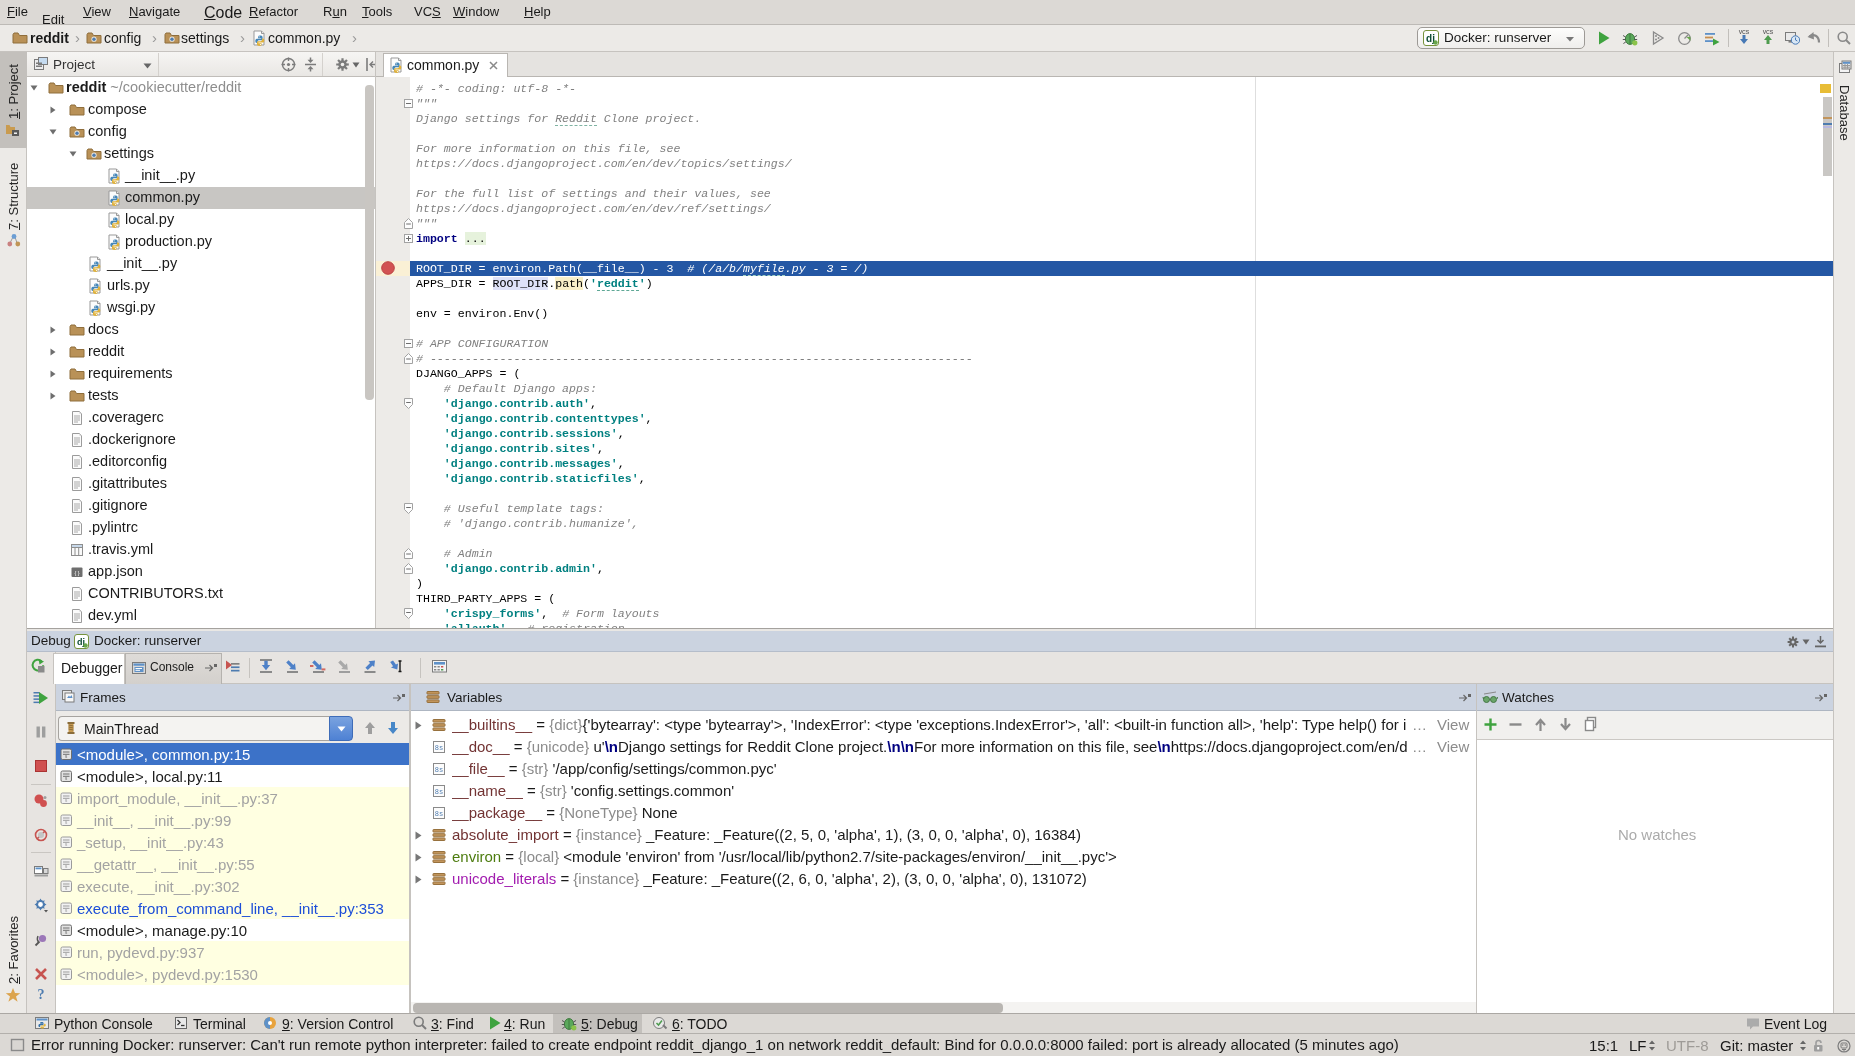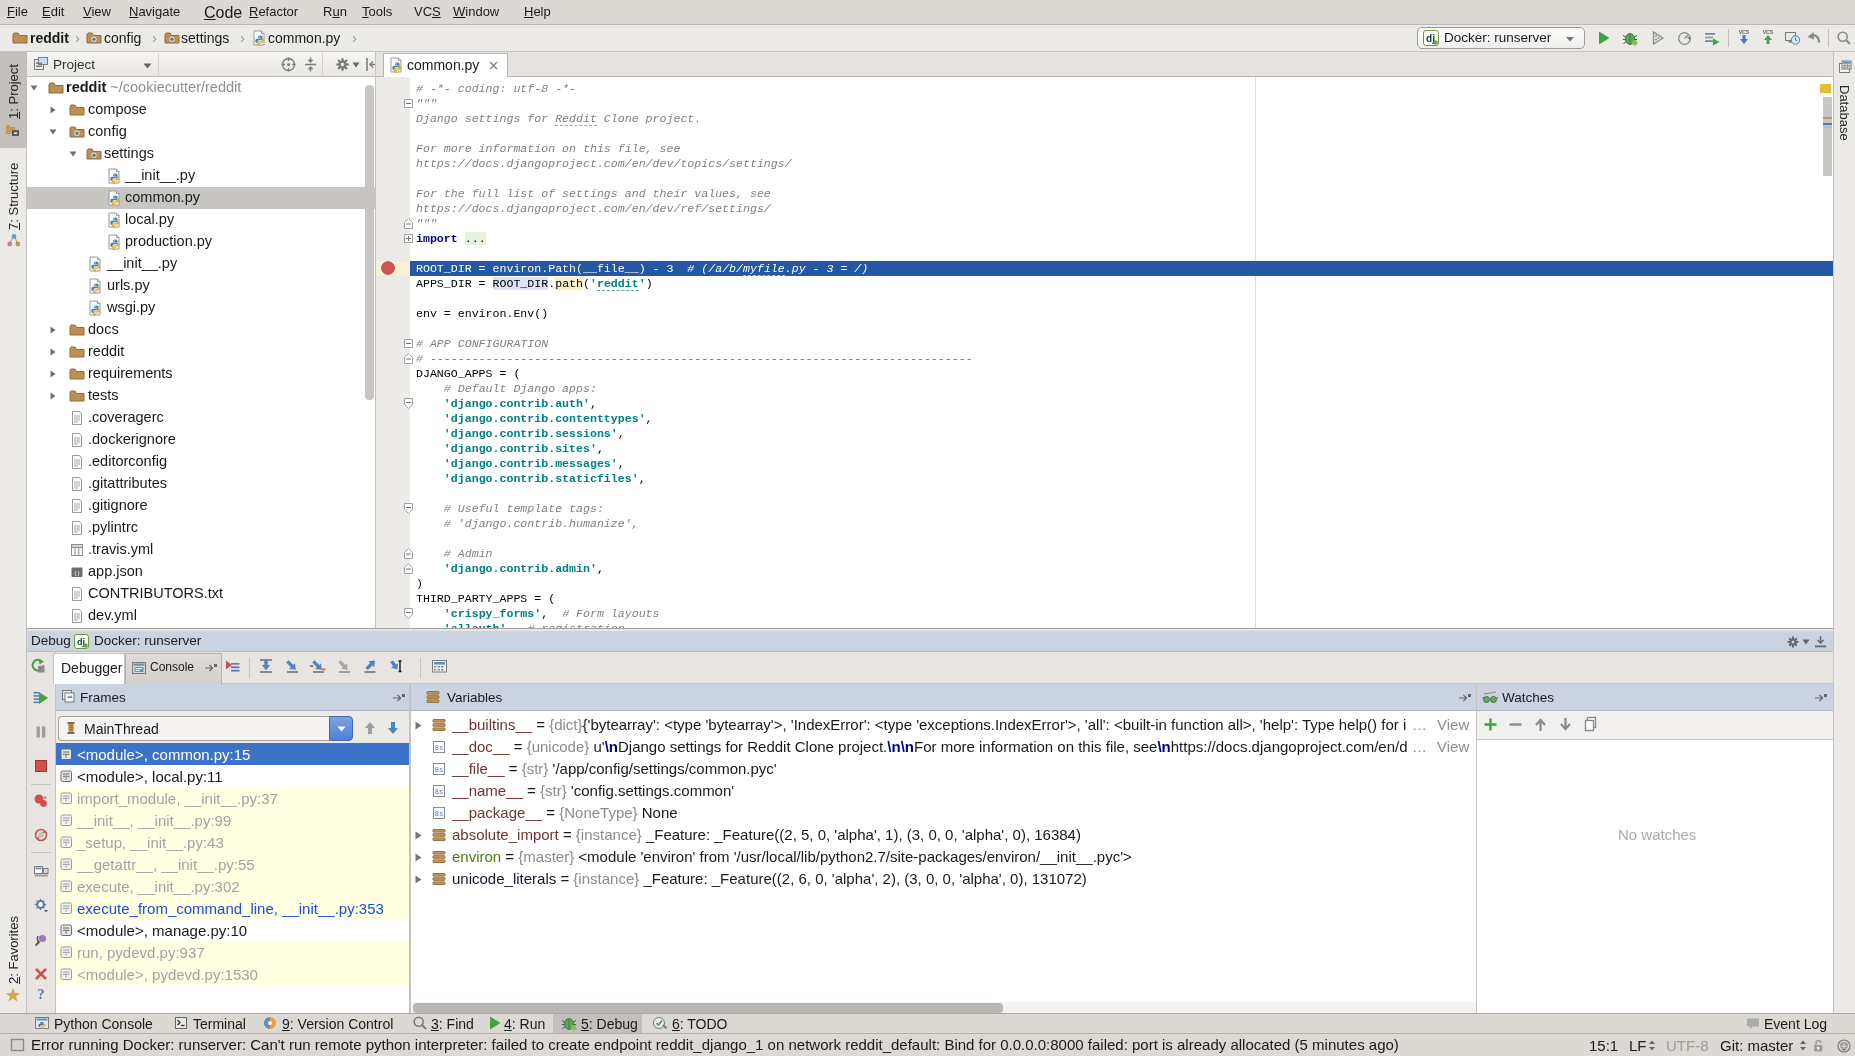--- a/index.html
+++ b/index.html
@@ -5,21 +5,21 @@
 body{position:relative;font-family:"Liberation Sans",sans-serif;background:#ECEAE7;font-size:14px;color:#1A1A1A;-webkit-font-smoothing:antialiased}
 .cm{color:#808080;font-style:italic}
 .kw{color:#000080;font-weight:bold}
 .st{color:#008080;font-weight:bold}
 pre{font-family:"Liberation Mono",monospace}
 .vlab{position:absolute;font-size:13px;color:#262626;white-space:nowrap}
 </style></head><body>
 
 <div style="position:absolute;left:0px;top:0px;width:1855px;height:25px;background:#DCD9D5;border-bottom:1px solid #BDBAB6;"></div>
 <div style="position:absolute;left:7px;top:4px;white-space:nowrap;font-size:13px;color:#1A1A1A;"><u>F</u>ile</div>
-<div style="position:absolute;left:42px;top:4px;white-space:nowrap;font-size:13px;color:#1A1A1A;"><u>E</u>dit</div>
+<div style="position:absolute;left:42px;top:12px;white-space:nowrap;font-size:13px;color:#1A1A1A;"><u>E</u>dit</div>
 <div style="position:absolute;left:83px;top:4px;white-space:nowrap;font-size:13px;color:#1A1A1A;"><u>V</u>iew</div>
 <div style="position:absolute;left:129px;top:4px;white-space:nowrap;font-size:13px;color:#1A1A1A;"><u>N</u>avigate</div>
 <div style="position:absolute;left:204px;top:4px;white-space:nowrap;font-size:16px;color:#1A1A1A;"><u>C</u>ode</div>
 <div style="position:absolute;left:249px;top:4px;white-space:nowrap;font-size:13px;color:#1A1A1A;"><u>R</u>efactor</div>
 <div style="position:absolute;left:323px;top:4px;white-space:nowrap;font-size:13px;color:#1A1A1A;">R<u>u</u>n</div>
 <div style="position:absolute;left:362px;top:4px;white-space:nowrap;font-size:13px;color:#1A1A1A;"><u>T</u>ools</div>
 <div style="position:absolute;left:414px;top:4px;white-space:nowrap;font-size:13px;color:#1A1A1A;">VC<u>S</u></div>
 <div style="position:absolute;left:453px;top:4px;white-space:nowrap;font-size:13px;color:#1A1A1A;"><u>W</u>indow</div>
 <div style="position:absolute;left:524px;top:4px;white-space:nowrap;font-size:13px;color:#1A1A1A;"><u>H</u>elp</div>
 <div style="position:absolute;left:0px;top:25px;width:1855px;height:27px;background:#ECEAE7;border-bottom:1px solid #C6C3BF;"></div>
@@ -823,30 +823,30 @@
   </svg>
 <div style="position:absolute;left:452px;top:826px;width:1018px;white-space:nowrap;overflow:hidden;font-size:15px;color:#1A1A1A"><span style="color:#723333">absolute_import</span><span style="color:#1A1A1A"> = </span><span style="color:#8C8C8C">{instance}</span> _Feature: _Feature((2, 5, 0, 'alpha', 1), (3, 0, 0, 'alpha', 0), 16384)</div>
 <svg style="position:absolute;left:414px;top:853px;" width="9" height="9" viewBox="0 0 9 9">
     <path d="M1.5 0.5 L7.5 4.5 L1.5 8.5 Z" fill="#777"></path>
   </svg>
 <svg style="position:absolute;left:431px;top:849px;" width="16" height="16" viewBox="0 0 16 16">
     <rect x="2" y="2.5" width="12" height="2.6" rx="0.5" fill="#C2955C" stroke="#97713D"></rect>
     <rect x="2" y="6.7" width="12" height="2.6" rx="0.5" fill="#C2955C" stroke="#97713D"></rect>
     <rect x="2" y="10.9" width="12" height="2.6" rx="0.5" fill="#C2955C" stroke="#97713D"></rect>
   </svg>
-<div style="position:absolute;left:452px;top:848px;width:1018px;white-space:nowrap;overflow:hidden;font-size:15px;color:#1A1A1A"><span style="color:#4d7c0f">environ</span><span style="color:#1A1A1A"> = </span><span style="color:#8C8C8C">{master}</span> &lt;module 'environ' from '/usr/local/lib/python2.7/site-packages/environ/__init__.pyc'&gt;</div>
+<div style="position:absolute;left:452px;top:848px;width:1018px;white-space:nowrap;overflow:hidden;font-size:15px;color:#1A1A1A"><span style="color:#4d7c0f">environ</span><span style="color:#1A1A1A"> = </span><span style="color:#8C8C8C">{local}</span> &lt;module 'environ' from '/usr/local/lib/python2.7/site-packages/environ/__init__.pyc'&gt;</div>
 <svg style="position:absolute;left:414px;top:875px;" width="9" height="9" viewBox="0 0 9 9">
     <path d="M1.5 0.5 L7.5 4.5 L1.5 8.5 Z" fill="#777"></path>
   </svg>
 <svg style="position:absolute;left:431px;top:871px;" width="16" height="16" viewBox="0 0 16 16">
     <rect x="2" y="2.5" width="12" height="2.6" rx="0.5" fill="#C2955C" stroke="#97713D"></rect>
     <rect x="2" y="6.7" width="12" height="2.6" rx="0.5" fill="#C2955C" stroke="#97713D"></rect>
     <rect x="2" y="10.9" width="12" height="2.6" rx="0.5" fill="#C2955C" stroke="#97713D"></rect>
   </svg>
-<div style="position:absolute;left:452px;top:870px;width:1018px;white-space:nowrap;overflow:hidden;font-size:15px;color:#1A1A1A"><span style="color:#0f172a">unicode_literals</span><span style="color:#1A1A1A"> = </span><span style="color:#8C8C8C">{instance}</span> _Feature: _Feature((2, 6, 0, 'alpha', 2), (3, 0, 0, 'alpha', 0), 131072)</div>
+<div style="position:absolute;left:452px;top:870px;width:1018px;white-space:nowrap;overflow:hidden;font-size:15px;color:#1A1A1A"><span style="color:#a21caf">unicode_literals</span><span style="color:#1A1A1A"> = </span><span style="color:#8C8C8C">{instance}</span> _Feature: _Feature((2, 6, 0, 'alpha', 2), (3, 0, 0, 'alpha', 0), 131072)</div>
 <div style="position:absolute;left:411px;top:1002px;width:1066px;height:12px;background:#F4F3F1;"></div>
 <div style="position:absolute;left:413px;top:1003px;width:590px;height:10px;background:#B9B6B2;border-radius:4px;"></div>
 <div style="position:absolute;left:1476px;top:684px;width:1px;height:330px;background:#C6C3BF;"></div>
 <div style="position:absolute;left:1477px;top:684px;width:356px;height:330px;background:#FFFFFF;"></div>
 <div style="position:absolute;left:1477px;top:684px;width:356px;height:27px;background:#CBD3E0;border-bottom:1px solid #AEB6C2;"></div>
 <svg style="position:absolute;left:1482px;top:689px;" width="16" height="16" viewBox="0 0 16 16">
     <circle cx="4.5" cy="10.5" r="3" fill="#6AA56A" stroke="#447744"></circle>
     <circle cx="11.5" cy="10.5" r="3" fill="#6AA56A" stroke="#447744"></circle>
     <path d="M7.5 10.5 L8.5 10.5 M1.5 10 L1 8 M15 10 L15.5 8" stroke="#447744"></path>
     <path d="M2 5 L14 3" stroke="#888"></path>

